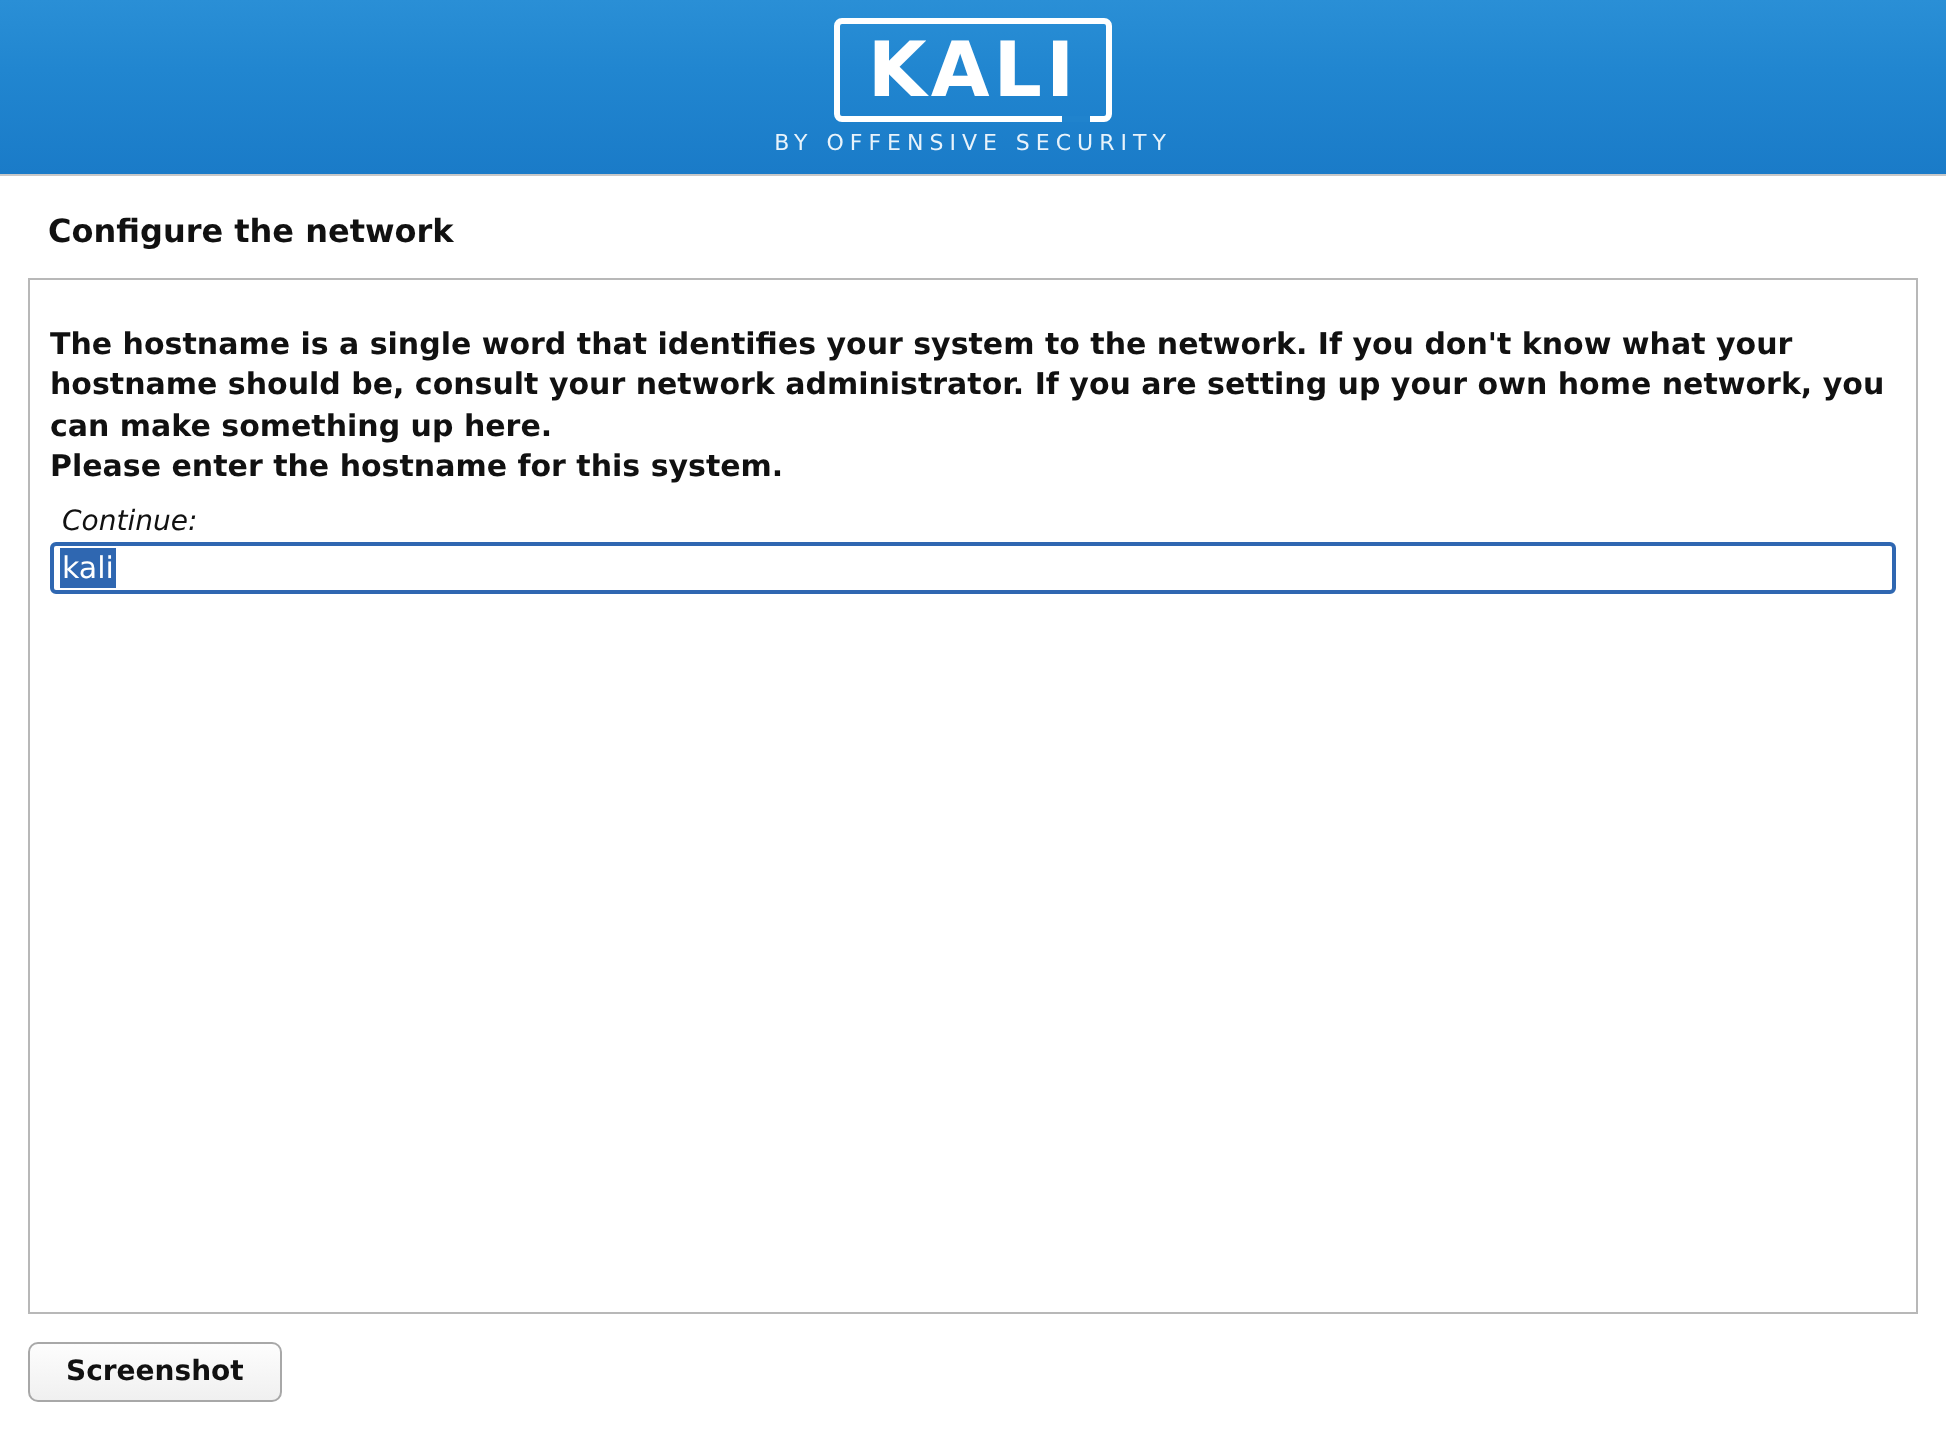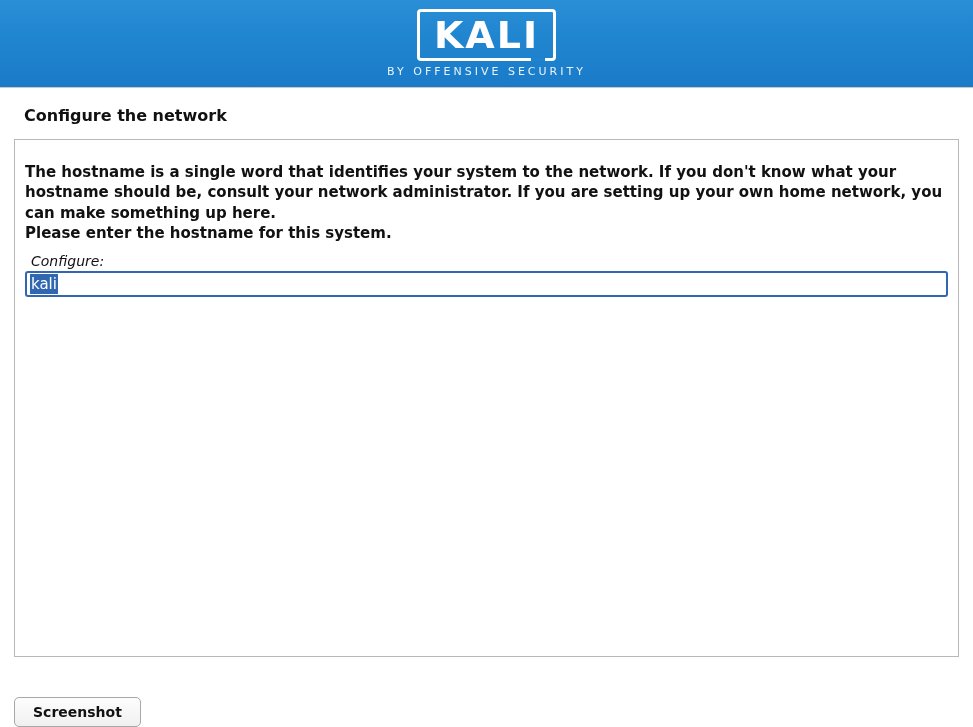--- a/index.html
+++ b/index.html
@@ -102,21 +102,21 @@
       background: #2f67b1;
       color: #fff;
       font-size: 15px;
       padding: 0 1px;
       line-height: 20px;
       pointer-events: none;
     }
 
     .button-bar {
       position: absolute;
-      bottom: 0;
+      bottom: 26px;
       left: 0;
       width: 929px;
       padding: 0 14px;
       display: flex;
       justify-content: space-between;
       align-items: center;
     }
     .btn-group-right { display: flex; gap: 10px; }
     .btn {
       font-family: inherit;
@@ -138,21 +138,21 @@
     <div class="kali-logo-frame">KALI</div>
     <div class="kali-subtitle">BY OFFENSIVE SECURITY</div>
   </div>
 </div>
 
 <div class="page-title">Configure the network</div>
 
 <div class="main-panel">
   <div class="prompt-bold prompt-desc">The hostname is a single word that identifies your system to the network. If you don't know what your hostname should be, consult your network administrator. If you are setting up your own home network, you can make something up here.</div>
   <div class="prompt-bold">Please enter the hostname for this system.</div>
-  <div class="field-label">Configure:</div>
+  <div class="field-label">Continue:</div>
   <div class="hostname-input-wrap hostname-input-inner">
     <input type="text" class="hostname-input" value="kali" style="">
     <span class="hostname-select">kali</span>
   </div>
 </div>
 
 <div class="button-bar">
   <button class="btn">Screenshot</button>
   <div class="btn-group-right">
   </div>

